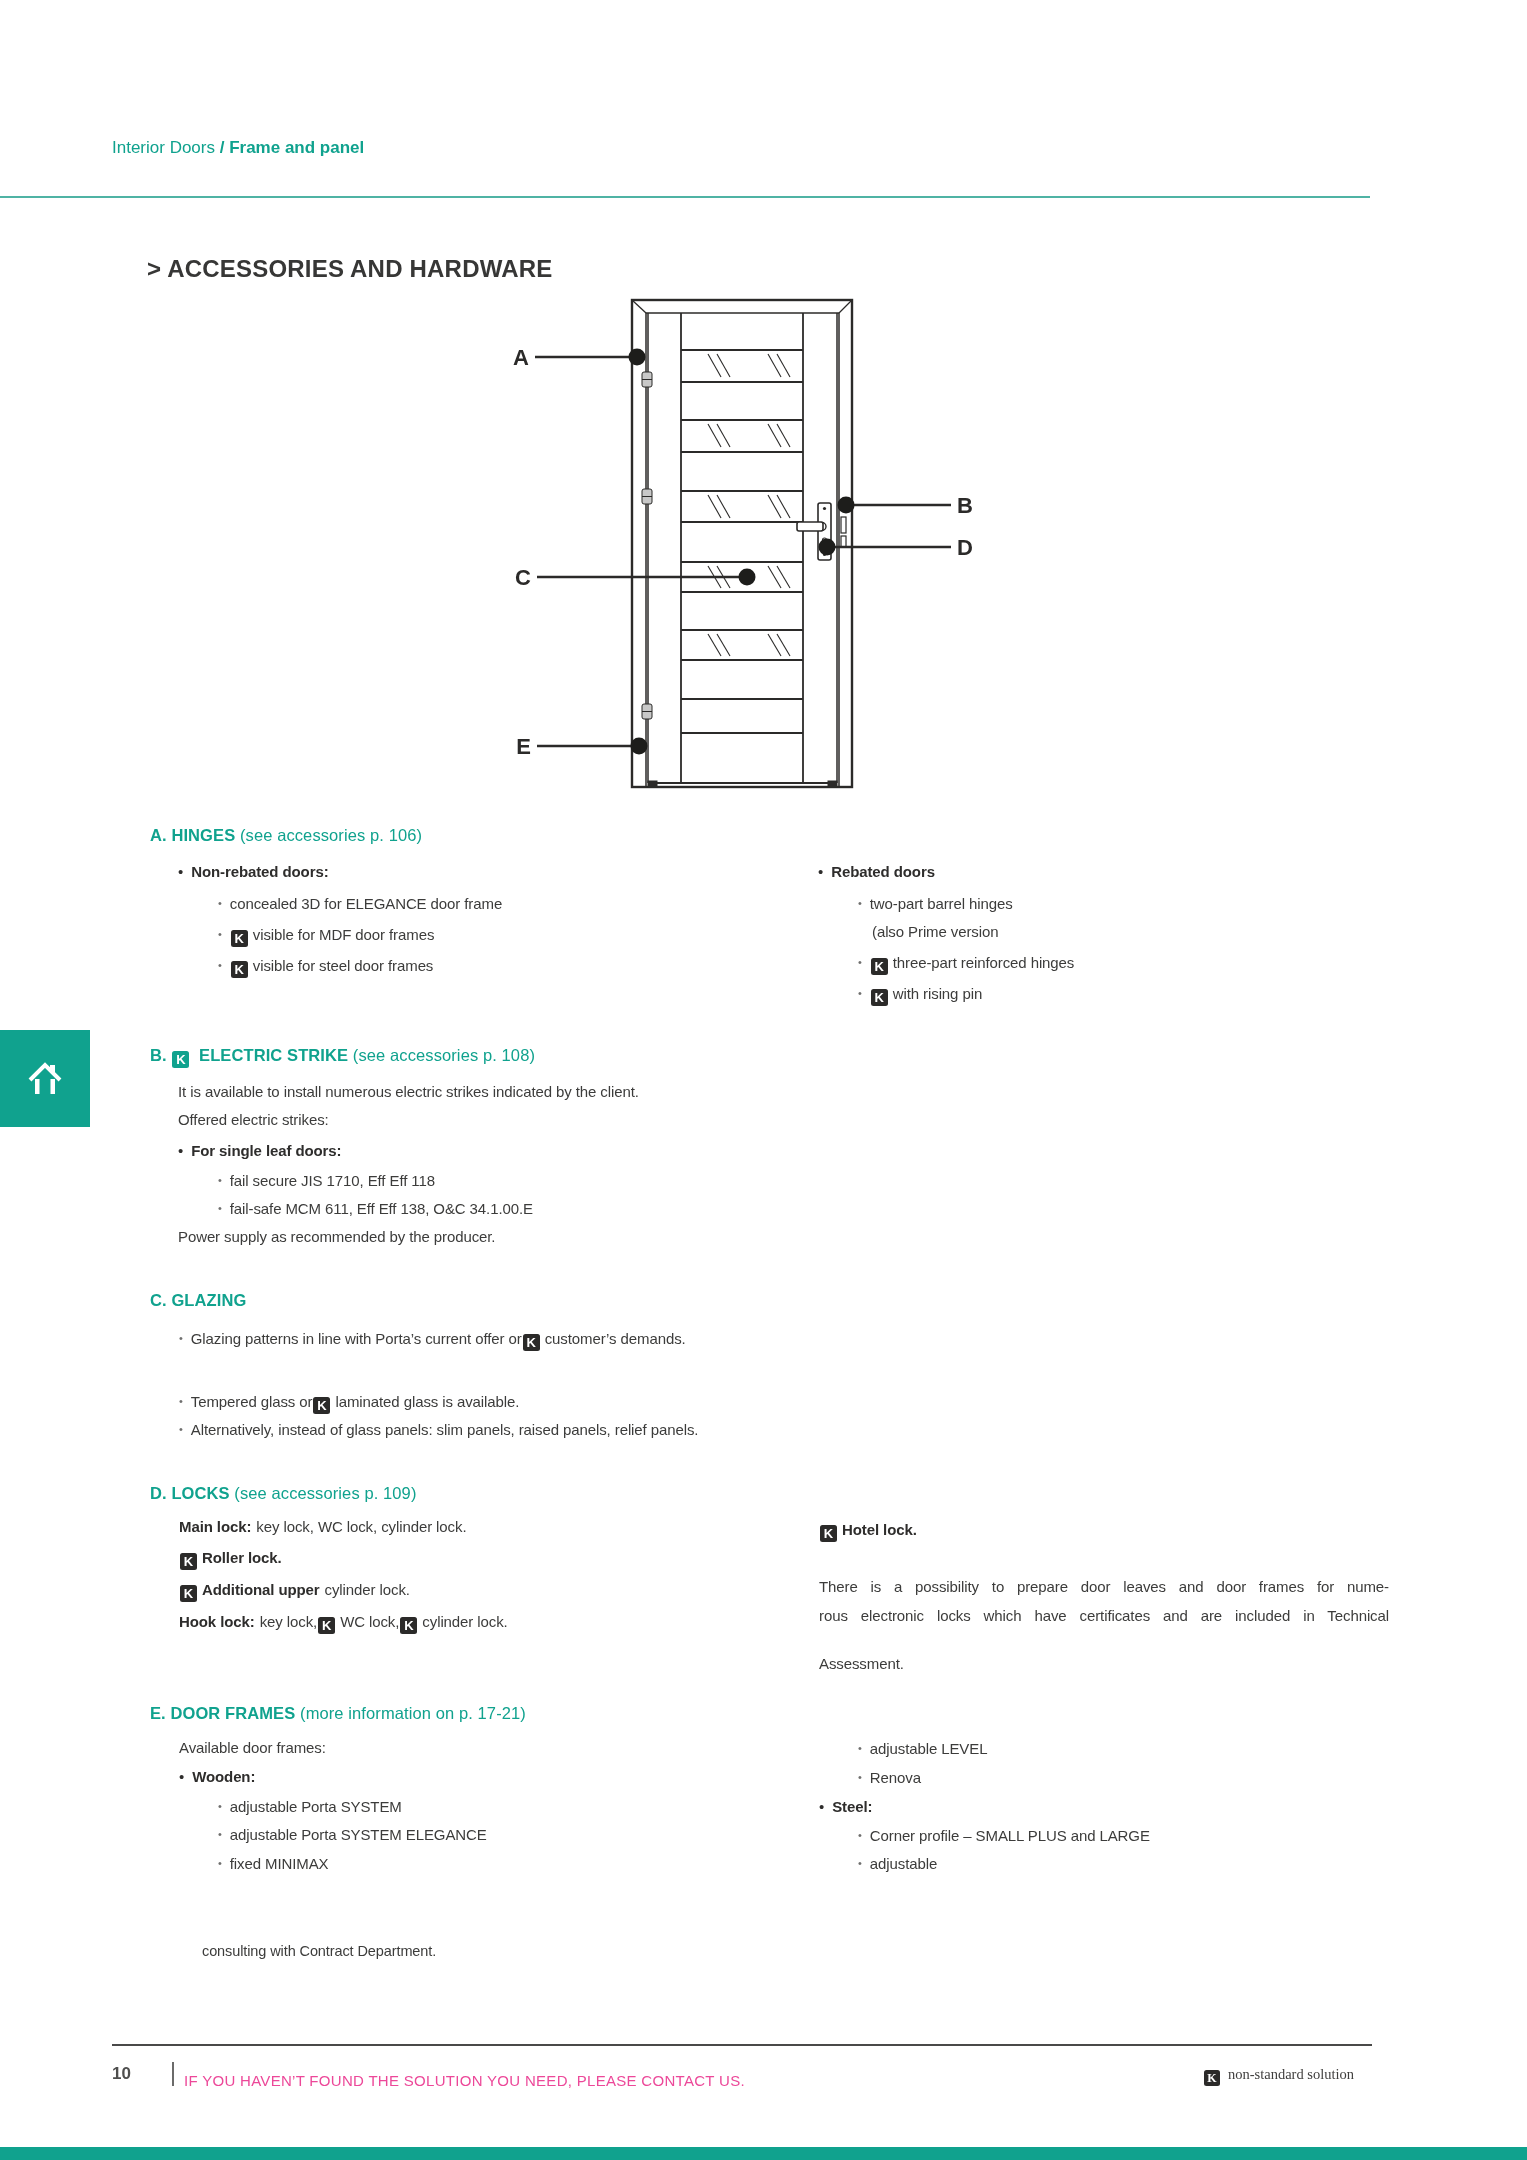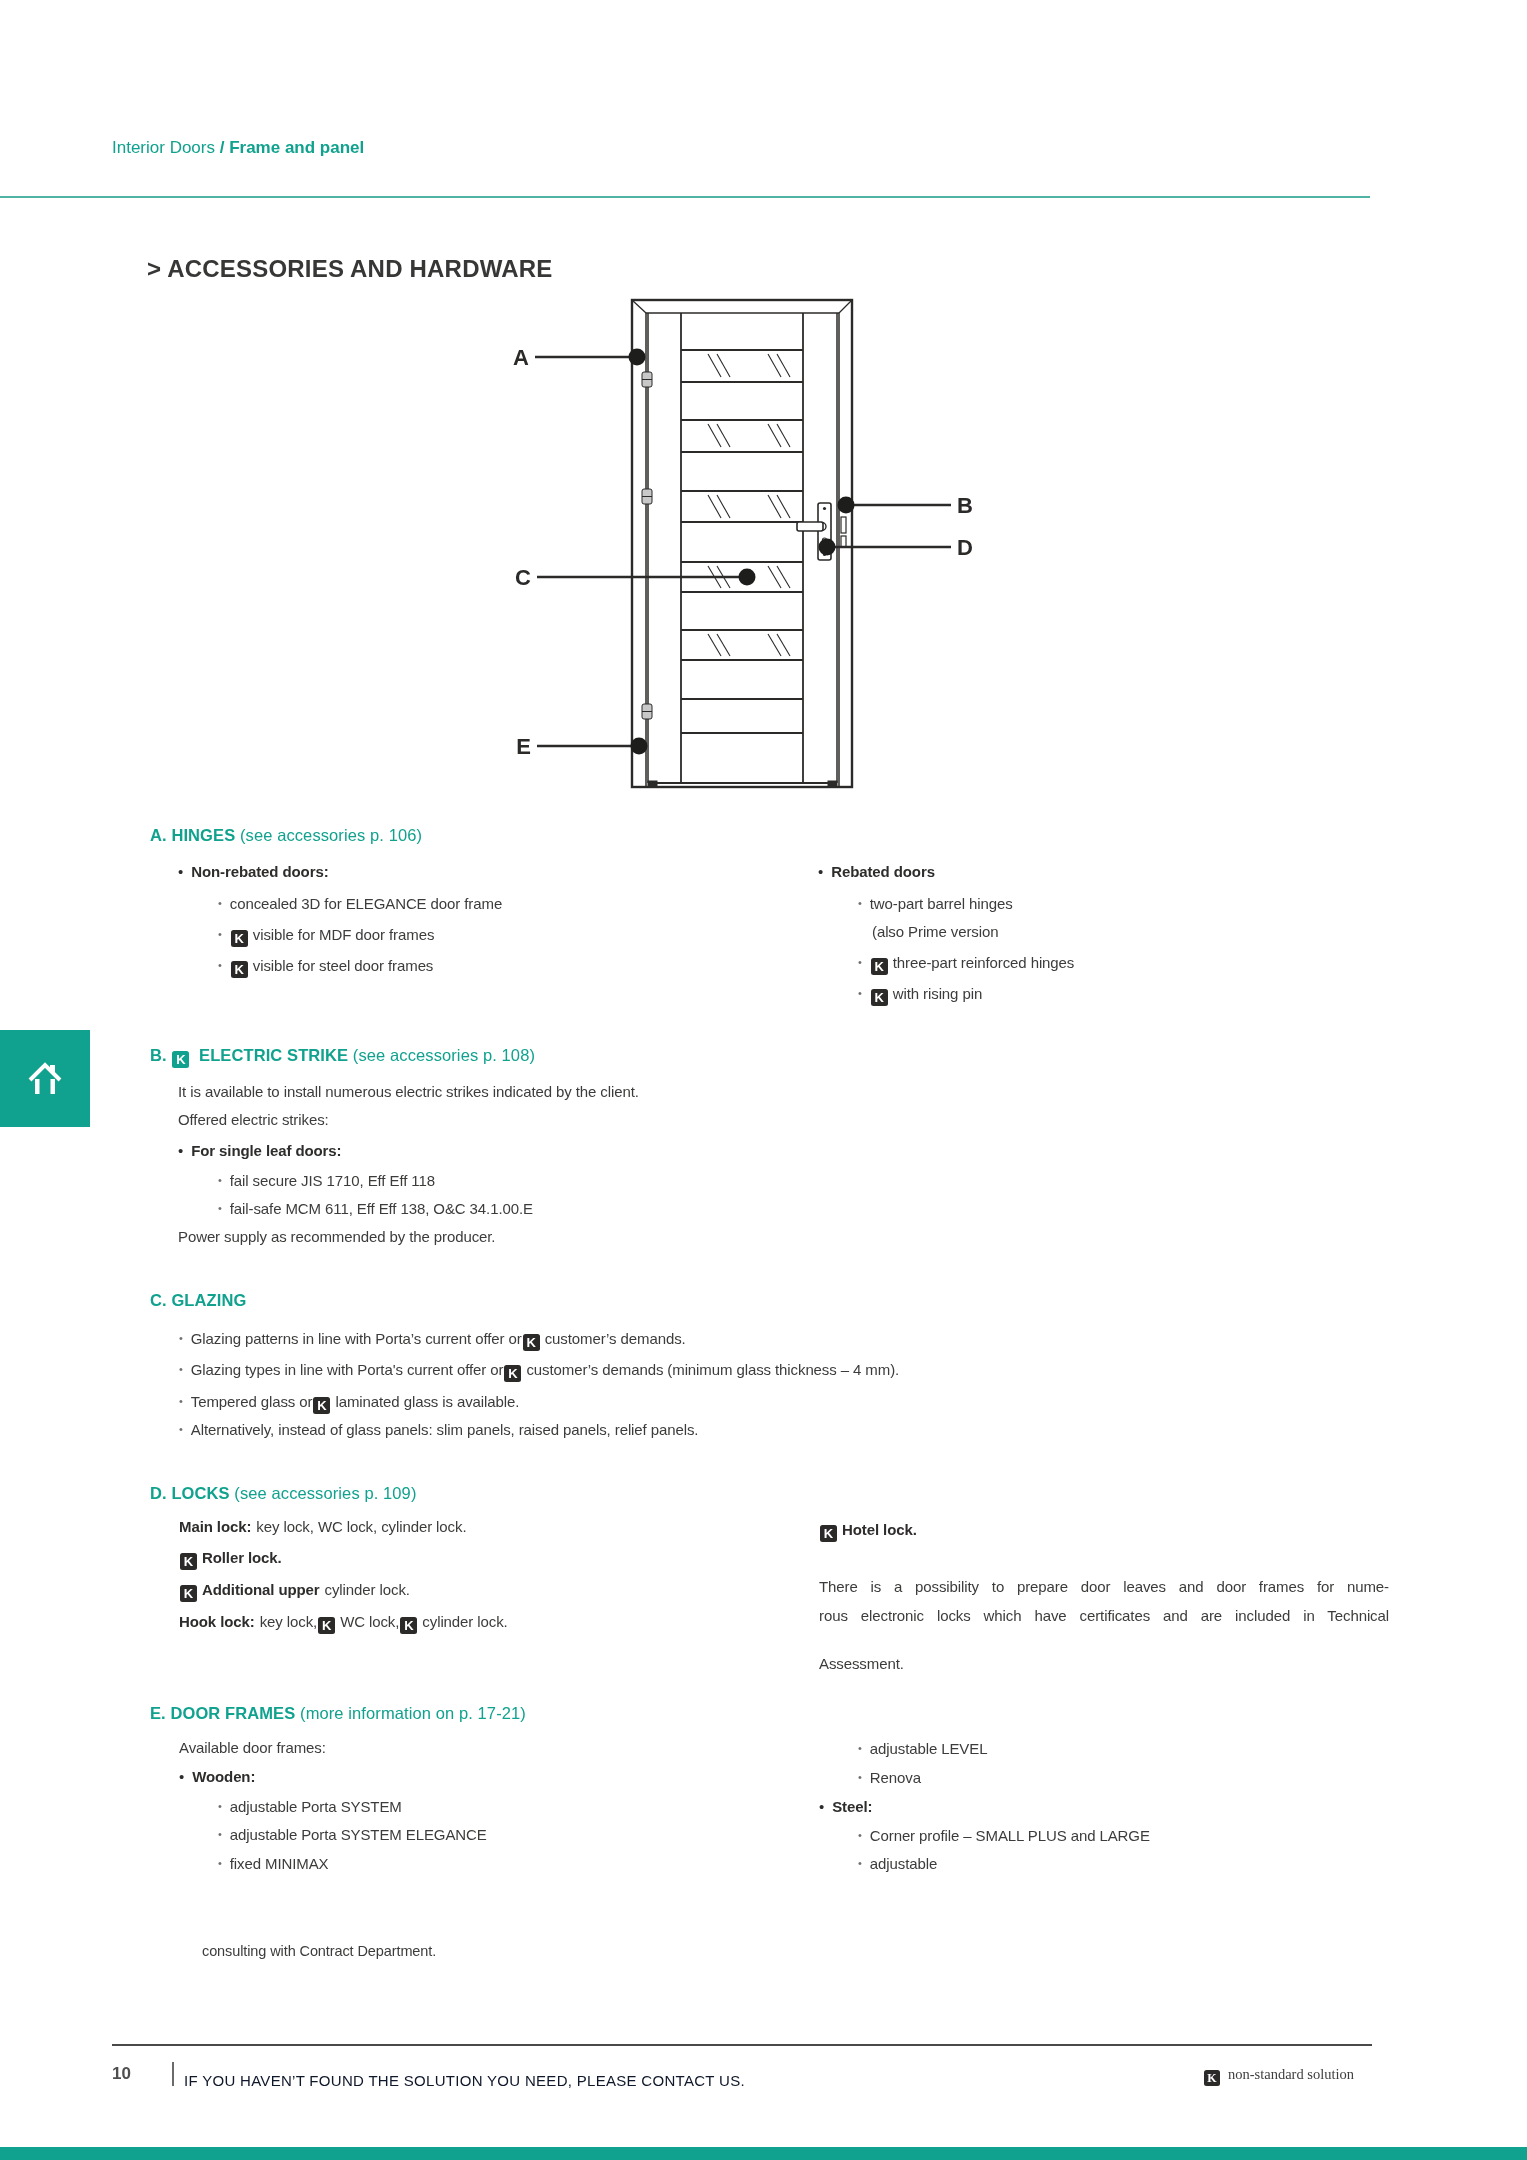--- a/index.html
+++ b/index.html
@@ -40,21 +40,21 @@
   .k.teal{background:var(--teal);}
   .k.small{width:16px;height:16px;line-height:16px;font-size:12px;}
 
   
   .home{left:0;top:1030px;width:90px;height:97px;background:var(--teal);cursor:pointer;}
 
   
   .foot-rule{left:112px;top:2044px;width:1260px;height:2px;background:#4a4a49;}
   .page-num{left:112px;top:2064px;font-size:17px;font-weight:bold;color:#4e4e4d;}
   .foot-div{left:172px;top:2062px;width:2px;height:24px;background:#6b6b6a;}
-  .foot-msg{left:184px;top:2072px;font-size:15px;color:#0f172a;letter-spacing:.3px;white-space:nowrap;}
+  .foot-msg{left:184px;top:2072px;font-size:15px;color:#ec4899;letter-spacing:.3px;white-space:nowrap;}
   .legend{left:1204px;top:2066px;font-size:14.5px;color:#3f3e3d;white-space:nowrap;font-family:Liberation Serif, serif;}
   .legend .k{margin:0 8px 0 0;}
   .bottom-bar{left:0;top:2147px;width:1527px;height:13px;background:var(--teal);}
 </style>
 </head>
 <body>
 
 <div class="page">
 
   <div class="abs breadcrumb">
@@ -184,21 +184,20 @@
   <div class="abs ln blt-main" style="left:178px;top:1141px"><span class="b">For single leaf doors:</span></div>
   <div class="abs ln blt-sub" style="left:218px;top:1170px"><span>fail secure JIS 1710, Eff Eff 118</span></div>
   <div class="abs ln blt-sub" style="left:218px;top:1198px"><span>fail-safe MCM 611, Eff Eff 138, O&amp;C 34.1.00.E</span></div>
   <div class="abs ln" style="left:178px;top:1227px">Power supply as recommended by the producer.</div>
 
   <h2 class="abs sec" style="left:150px;top:1291px">
     <span>C.</span>
     <span>GLAZING</span>
   </h2>
   <div class="abs ln blt-sub" style="left:179px;top:1328px"><span>Glazing patterns in line with Porta’s current offer  or</span><span class="k">K</span><span>customer’s demands.</span></div>
-  <div class="abs ln blt-sub" style="left:179px;top:1359px"><span>Glazing types in line with Porta's current offer or</span><span class="k">K</span><span>customer’s demands (minimum glass thickness – 4 mm).</span></div>
   <div class="abs ln blt-sub" style="left:179px;top:1391px"><span>Tempered glass or</span><span class="k">K</span><span>laminated glass is available.</span></div>
   <div class="abs ln blt-sub" style="left:179px;top:1419px"><span>Alternatively, instead of glass panels: slim panels, raised panels, relief panels.</span></div>
 
   <h2 class="abs sec" style="left:150px;top:1484px">
     <span>D.</span>
     <span>LOCKS</span>
     <span class="ref">(see accessories p. 109)</span>
   </h2>
   <div class="abs ln" style="left:179px;top:1517px"><span class="lbl">Main lock:</span><span>key lock, WC lock, cylinder lock.</span></div>
   <div class="abs ln" style="left:179px;top:1548px"><span class="k">K</span><span class="b">Roller lock.</span></div>

